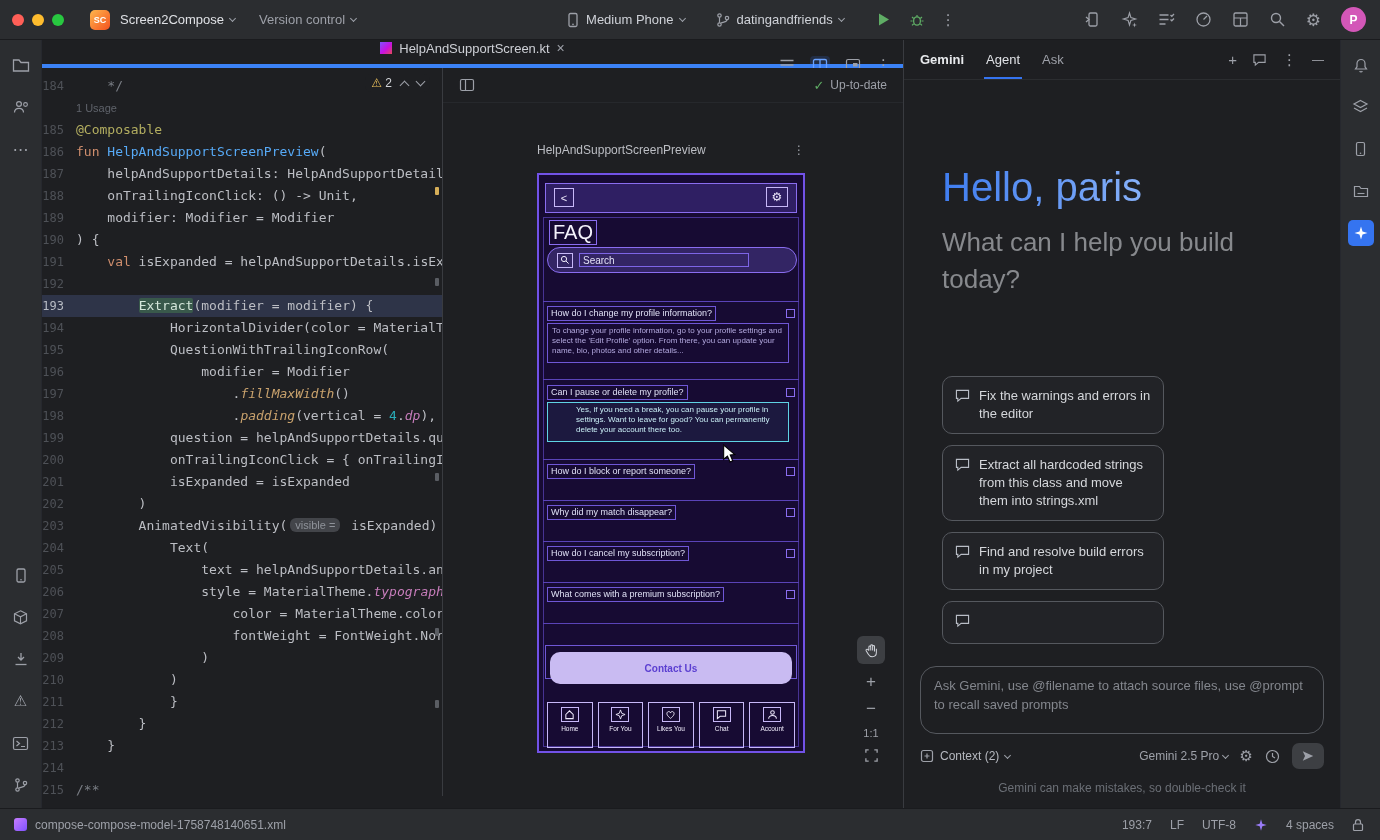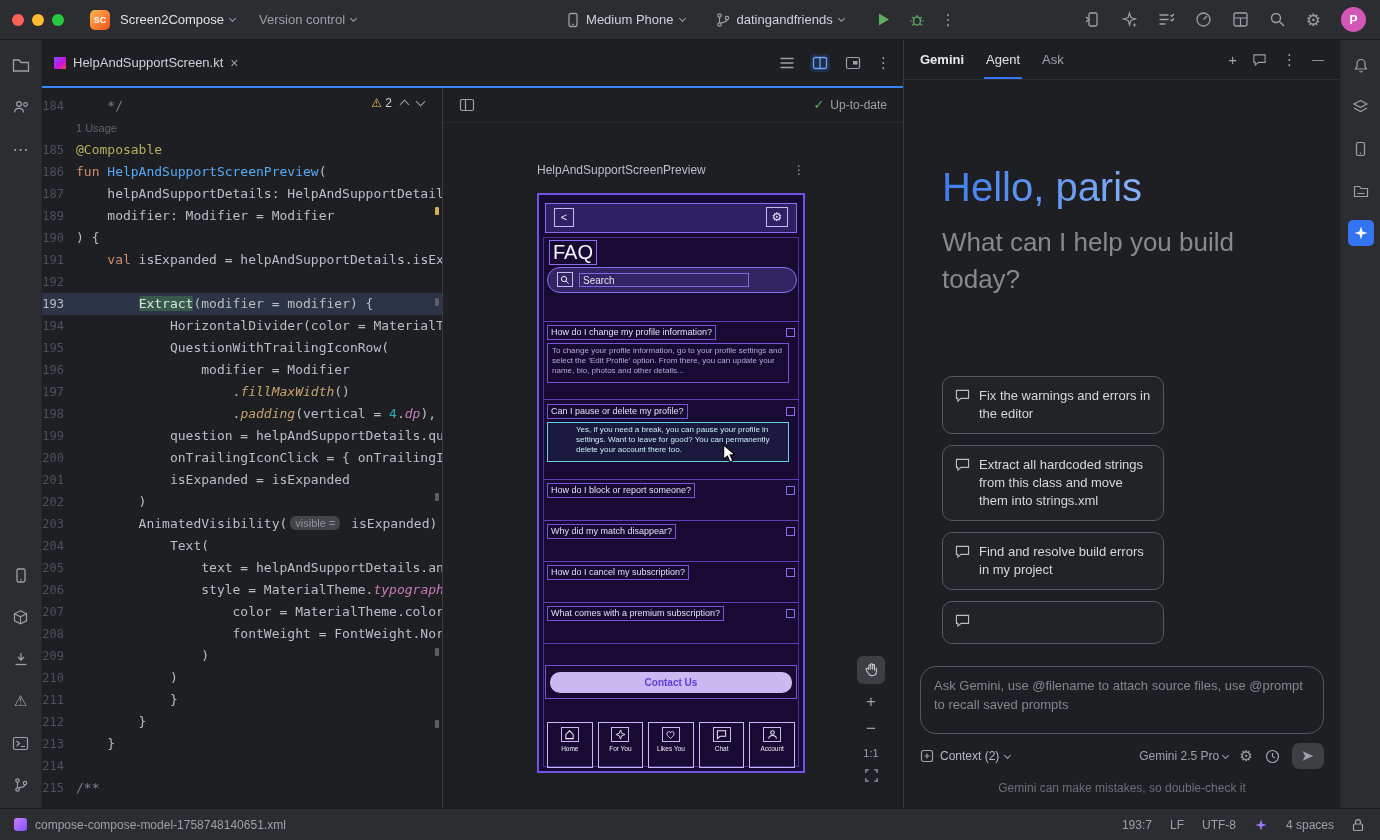--- a/index.html
+++ b/index.html
@@ -31,21 +31,21 @@
   .main { display:flex; height:768px; }
   .strip { width:42px; background:#2b2d30; display:flex; flex-direction:column; align-items:center; }
   .strip.left { border-right:1px solid #26282e; padding-top:12px; }
   .strip.right { width:40px; border-left:1px solid #26282e; padding-top:12px; }
   .strip .sicon { width:26px; height:26px; display:flex; align-items:center; justify-content:center;
                   margin-bottom:16px; color:#9da0a8; border-radius:5px; }
   .strip .spacer { flex:1; }
   .gem-active { background:#3574f0; }
 
   .editor-zone { width:861px; display:flex; flex-direction:column; }
-  .tabbar { height:48px; display:flex; align-items:center; background:#1e1f22; border-bottom:2px solid #3b82f6; }
+  .tabbar { height:28px; display:flex; align-items:center; background:#1e1f22; border-bottom:4px solid #3b82f6;flex-direction:column; }
   .tab { display:flex; align-items:center; gap:7px; padding:0 12px; height:100%; font-size:13px; color:#ced0d6; }
   .kticon { width:12px; height:12px; background:linear-gradient(135deg,#7f52ff 0%,#c711e1 55%,#e44857 100%); }
   .tab-close { color:#9da0a8; font-size:14px; }
   .tabbar-icons { margin-left:auto; display:flex; align-items:center; gap:15px; margin-right:12px; color:#9da0a8; }
   .split-active { color:#6aa1ff; background:rgba(53,116,240,.18); border-radius:4px; padding:2px; }
 
   .editor-split { display:flex; height:728px; }
   .code-pane { width:401px; position:relative; overflow:hidden; border-right:1px solid #393b40; padding-top:7px; }
   .crow { display:flex; height:22px; white-space:pre; font-family:"DejaVu Sans Mono",monospace; font-size:13px; }
   .crow.cur { background:#2e3448; }
@@ -92,21 +92,21 @@
                    color:#e3e1f7; padding-left:3px; }
   .pdiv { position:absolute; left:4px; right:4px; height:1px; background:#5a43b8; }
   .pq { position:absolute; left:8px; right:8px; height:16px; display:flex; align-items:center; justify-content:space-between; }
   .pqt { border:1px solid #6f57d6; padding:0 3px; font-size:9px; color:#dfe0f5; white-space:nowrap;
          overflow:hidden; max-width:220px; line-height:13px; }
   .pqb { width:9px; height:9px; border:1px solid #8a6df0; flex:none; }
   .pans { position:absolute; left:8px; right:14px; border:1px solid #6f57d6; padding:2px 4px;
           font-size:8px; line-height:10px; color:#b3a9df; height:40px; overflow:hidden; }
   .pans.sel { border:1.5px solid #5fd3e4; color:#c8ecf4; background:rgba(95,211,228,.07);padding-left:28px; }
   .c-outer { position:absolute; left:6px; right:6px; top:470px; height:34px; border:1px solid #6f57d6; }
-  .c-btn { position:absolute; left:4px; right:4px; top:6px; height:21px; border-radius:10px;
+  .c-btn { position:absolute; left:4px; right:4px; top:6px; height:32px; border-radius:10px;
            background:#c9bbf2; color:#5b3fd1; font-size:10px; font-weight:bold;
            display:flex; align-items:center; justify-content:center; }
   .p-nav { position:absolute; left:8px; right:8px; top:527px; height:46px; display:flex; gap:5px; }
   .p-cell { flex:1; border:1.5px solid #c7b8f8; display:flex; flex-direction:column; align-items:center; }
   .p-cico { width:18px; height:15px; border:1px solid #c7b8f8; margin-top:4px;
             display:flex; align-items:center; justify-content:center; }
   .p-clab { font-size:6.5px; color:#f0ecfb; margin-top:3px; white-space:nowrap; }
 
   .zoomctl { position:absolute; left:413px; top:533px; width:30px; display:flex; flex-direction:column;
              align-items:center; gap:9px; color:#9da0a8; }
@@ -313,20 +313,21 @@
           <span>2</span></span>
           <span class="chv up"></span>
           <span class="chv down"></span>
         </div>
         <div id="code-lines">
             <div class="crow"><span class="ln">184</span><span class="cd"><span class="tk-cm">    */</span></span></div>
             <div class="crow"><span class="ln"></span><span class="cd"><span class="tk-usage">1 Usage</span></span></div>
             <div class="crow"><span class="ln">185</span><span class="cd"><span class="tk-ann">@Composable</span></span></div>
             <div class="crow"><span class="ln">186</span><span class="cd"><span class="tk-kw">fun </span><span class="tk-fn">HelpAndSupportScreenPreview</span><span class="tk-pl">(</span></span></div>
             <div class="crow"><span class="ln">187</span><span class="cd"><span class="tk-pl">    helpAndSupportDetails: HelpAndSupportDetails,</span></span></div>
+            <div class="crow"><span class="ln">188</span><span class="cd"><span class="tk-pl">    onTrailingIconClick: () -&gt; Unit,</span></span></div>
             <div class="crow"><span class="ln">189</span><span class="cd"><span class="tk-pl">    modifier: Modifier = Modifier</span></span></div>
             <div class="crow"><span class="ln">190</span><span class="cd"><span class="tk-pl">) {</span></span></div>
             <div class="crow"><span class="ln">191</span><span class="cd"><span class="tk-pl">    </span><span class="tk-kw">val</span><span class="tk-pl"> isExpanded = helpAndSupportDetails.isExpanded</span></span></div>
             <div class="crow"><span class="ln">192</span><span class="cd"></span></div>
             <div class="crow cur"><span class="ln">193</span><span class="cd"><span class="tk-pl">        </span><span class="tk-hl">Extract</span><span class="tk-pl">(modifier = modifier) {</span></span></div>
             <div class="crow"><span class="ln">194</span><span class="cd"><span class="tk-pl">            HorizontalDivider(color = MaterialTheme.colorScheme</span></span></div>
             <div class="crow"><span class="ln">195</span><span class="cd"><span class="tk-pl">            QuestionWithTrailingIconRow(</span></span></div>
             <div class="crow"><span class="ln">196</span><span class="cd"><span class="tk-pl">                modifier = Modifier</span></span></div>
             <div class="crow"><span class="ln">197</span><span class="cd"><span class="tk-pl">                    .</span><span class="tk-call">fillMaxWidth</span><span class="tk-pl">()</span></span></div>
             <div class="crow"><span class="ln">198</span><span class="cd"><span class="tk-pl">                    .</span><span class="tk-call">padding</span><span class="tk-pl">(vertical = </span><span class="tk-num">4</span><span class="tk-pl">.</span><span class="tk-prop">dp</span><span class="tk-pl">),</span></span></div>

